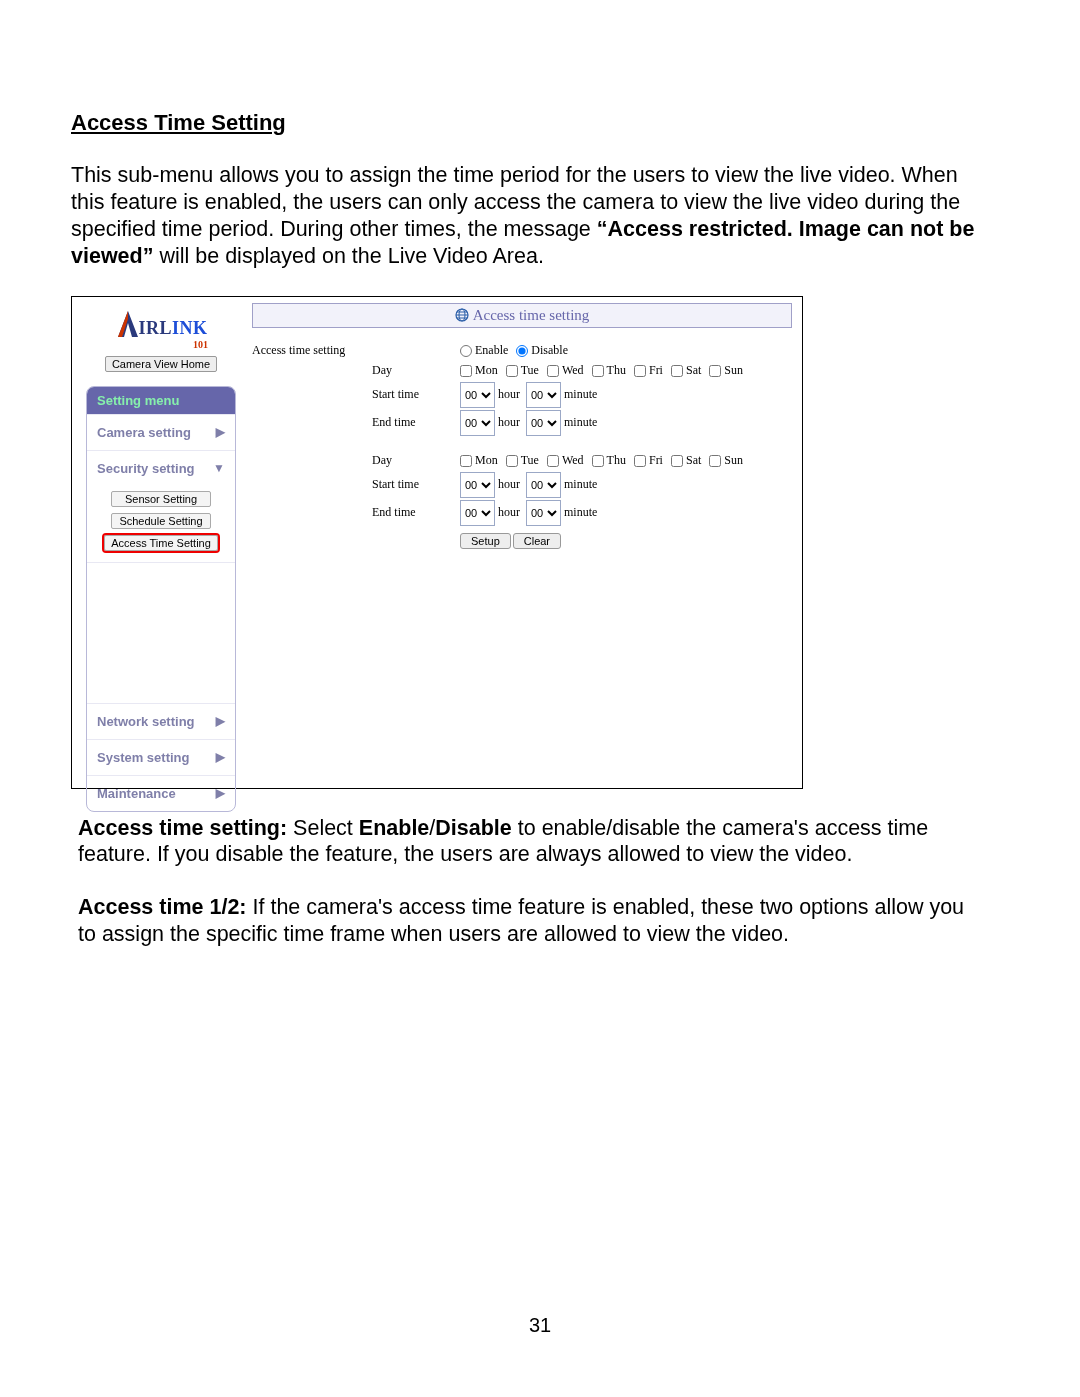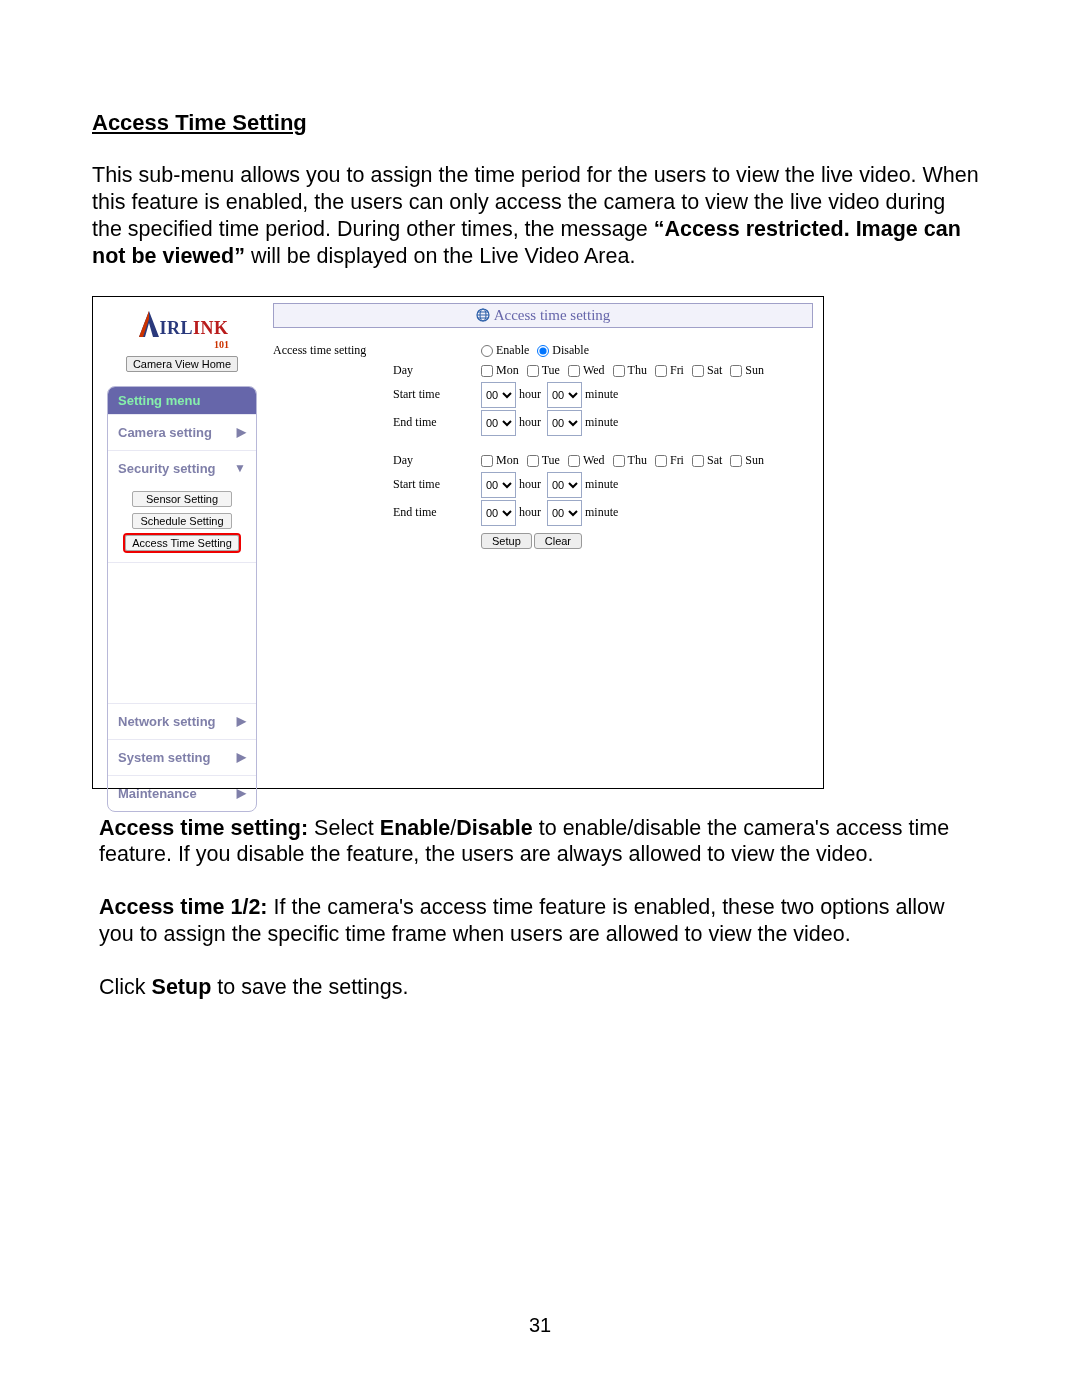--- a/index.html
+++ b/index.html
@@ -7,21 +7,21 @@
     padding: 0;
     background: #fff;
     font-family: Arial, "Helvetica Neue", Helvetica, sans-serif;
     color: #000;
   }
   .page {
     width: 1080px;
     height: 1397px;
     position: relative;
     box-sizing: border-box;
-    padding: 110px 100px 0 92px;
+    padding: 110px 100px 0 71px;
   }
   .section-title {
     font-size: 22px;
     font-weight: bold;
     text-decoration: underline;
     margin: 0 0 26px 0;
   }
   .intro {
     font-size: 21.5px;
     line-height: 1.25;
@@ -52,21 +52,21 @@
     padding: 6px 0 4px 0;
   }
   .logo svg { display:block; }
   .logo-main {
     font-size: 18px;
     font-weight: bold;
     color: #2a397c;
     letter-spacing: 0.5px;
     margin-left:-4px;
   }
-  .logo-main .nk { color:#b91c1c; }
+  .logo-main .nk { color:#1d4ed8; }
   .logo-sub {
     color:#c30;
     font-size:10px;
     font-weight:bold;
     text-align:right;
     margin-top:-4px;
     padding-right:28px;
   }
   .cvh-btn {
     display:block;
@@ -387,19 +387,16 @@
     </div>
   </div>
 
   <div class="post-text">
     <p>
       <b>Access time setting:</b><span> Select </span><b>Enable</b><span>/</span><b>Disable</b><span> to enable/disable the camera's access time feature. If you disable the feature, the users are always allowed to view the video.</span>
     </p>
     <p>
       <b>Access time 1/2:</b><span> If the camera's access time feature is enabled, these two options allow you to assign the specific time frame when users are allowed to view the video.</span>
     </p>
-    <p>
-      <span>Click </span><b>Setup</b><span> to save the settings.</span>
-    </p>
   </div>
 
   <div class="page-num">31</div>
 </div>
 
 </body></html>

